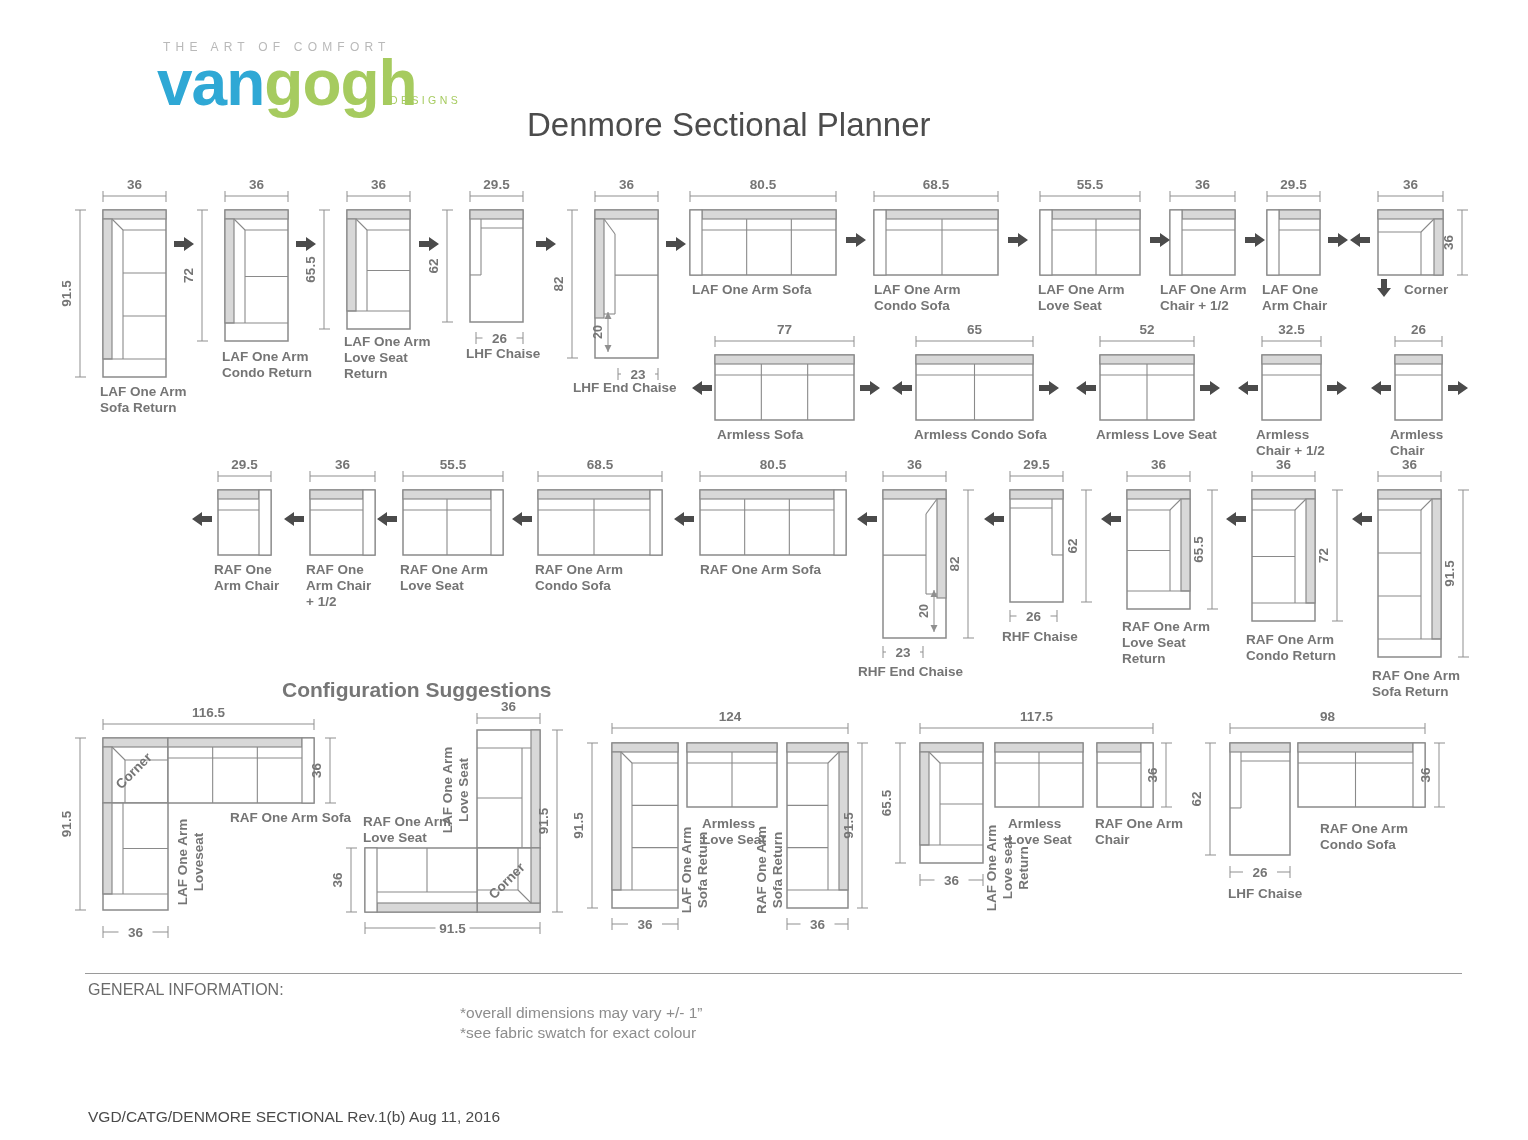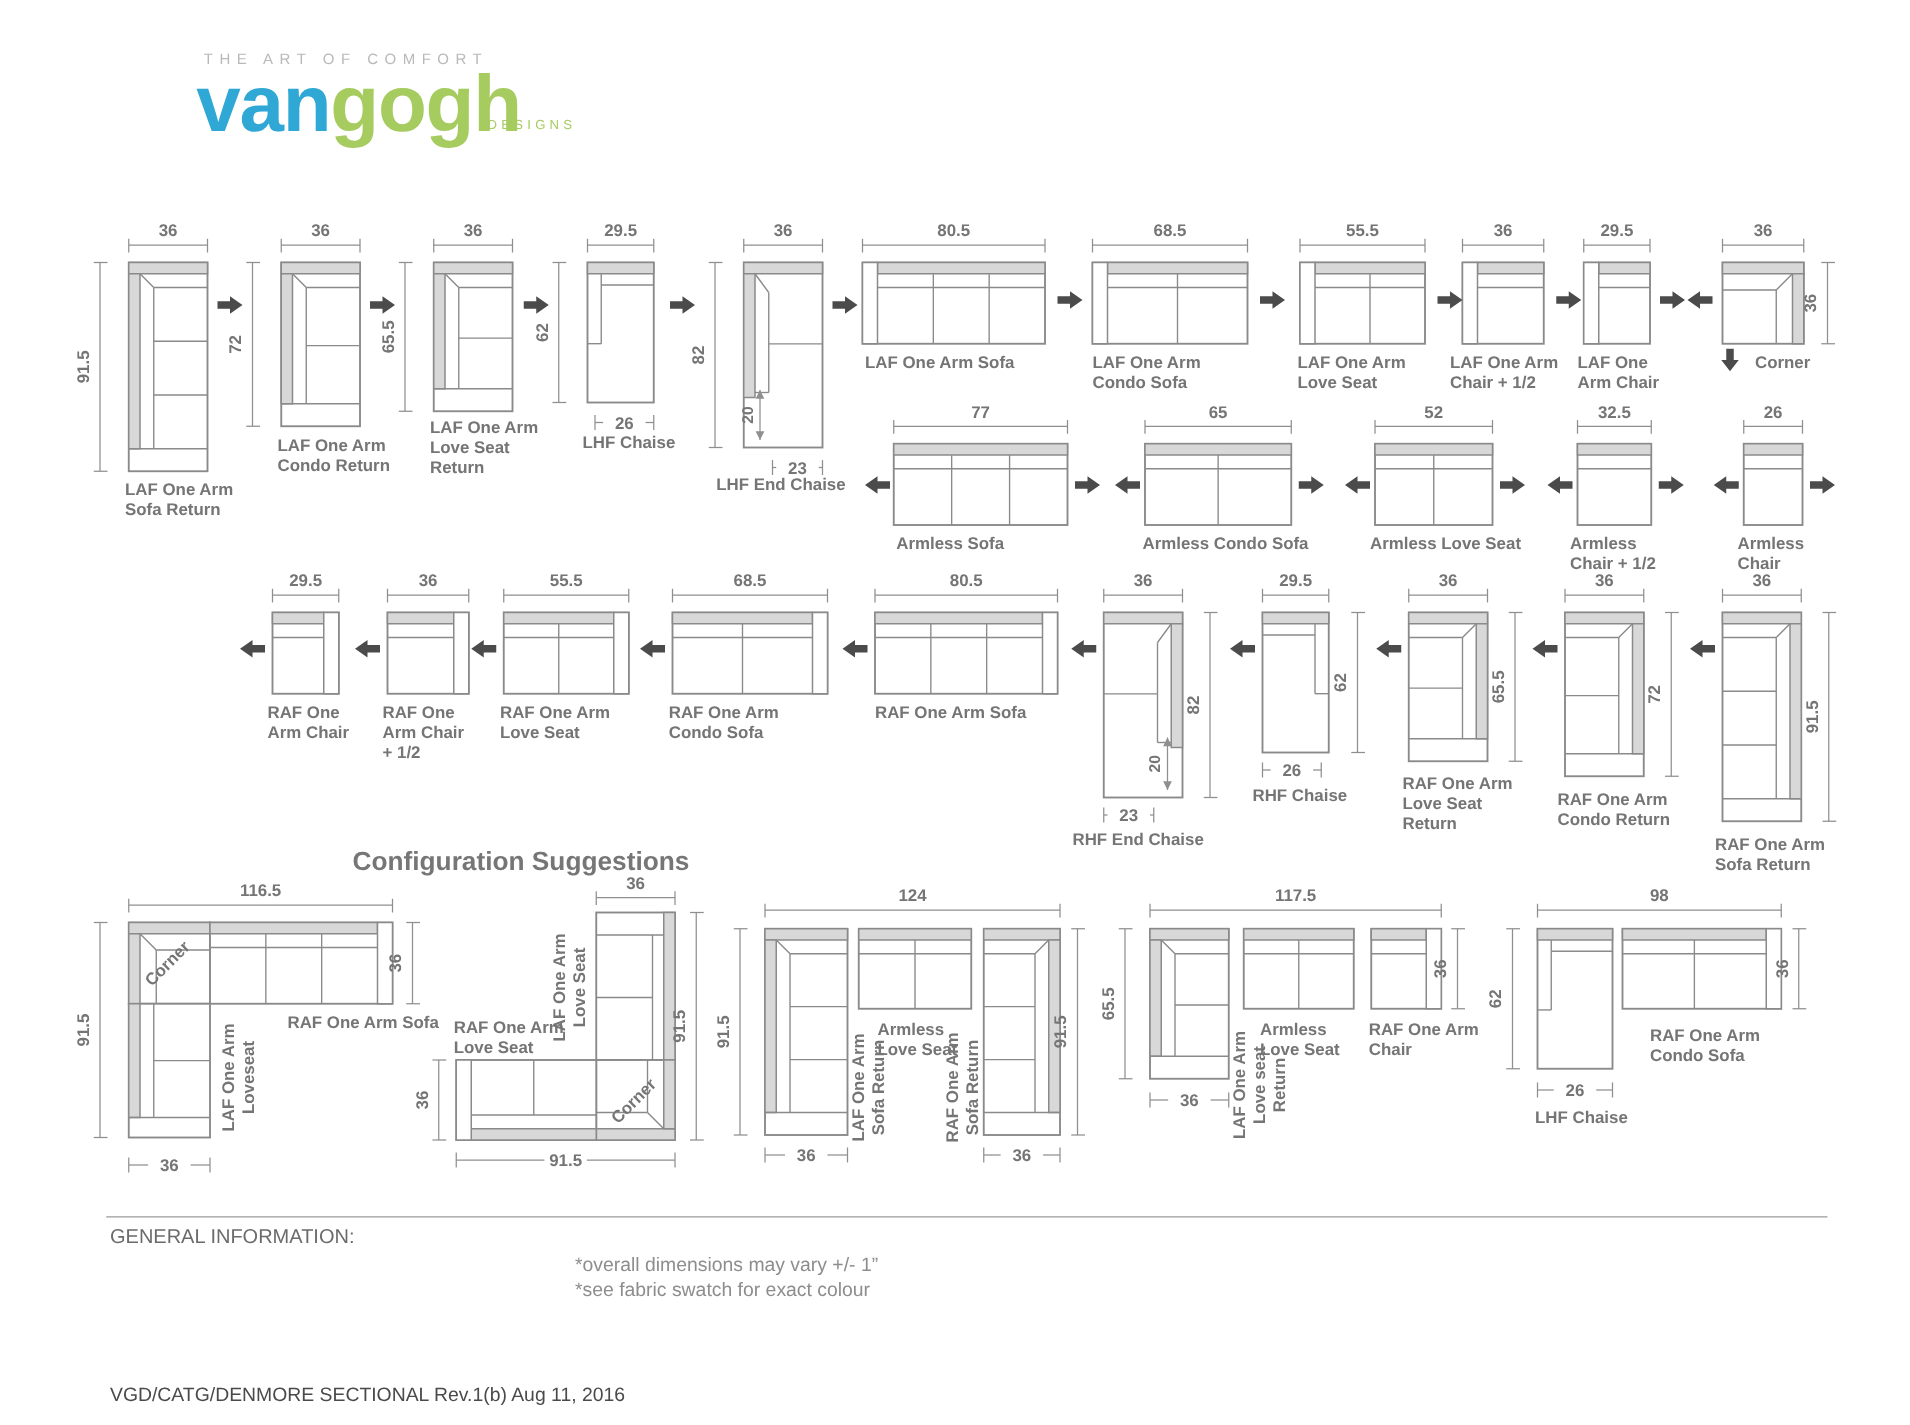--- a/index.html
+++ b/index.html
@@ -25,20 +25,21 @@
 <body>
 
 <div class="page">
 
   <div class="abs logo-tagline">THE ART OF COMFORT</div>
   <div class="abs logo-word">
     <span class="logo-van">van</span><span class="logo-gogh">gogh</span>
   </div>
   <div class="abs logo-designs">DESIGNS</div>
 
+  <div class="abs main-title">Denmore Sectional Planner</div>
   <div class="abs config-title">Configuration Suggestions</div>
 
   <svg id="stage" class="abs" style="left:0;top:0" width="1528" height="1140">
       <g>
         <rect x="103" y="210" width="63" height="167" fill="#fff" stroke="#8a8a8a" stroke-width="1.5"></rect>
         <rect x="103" y="210" width="63" height="9" fill="#d8d8d8" stroke="#8a8a8a" stroke-width="1.2"></rect>
         <rect x="103" y="219" width="9" height="140" fill="#d8d8d8" stroke="#8a8a8a" stroke-width="1.2"></rect>
         <line x1="103" y1="359" x2="166" y2="359" stroke="#8a8a8a" stroke-width="1.1"></line>
         <line x1="123" y1="230" x2="123" y2="359" stroke="#8a8a8a" stroke-width="1.1"></line>
         <line x1="123" y1="230" x2="166" y2="230" stroke="#8a8a8a" stroke-width="1.1"></line>

